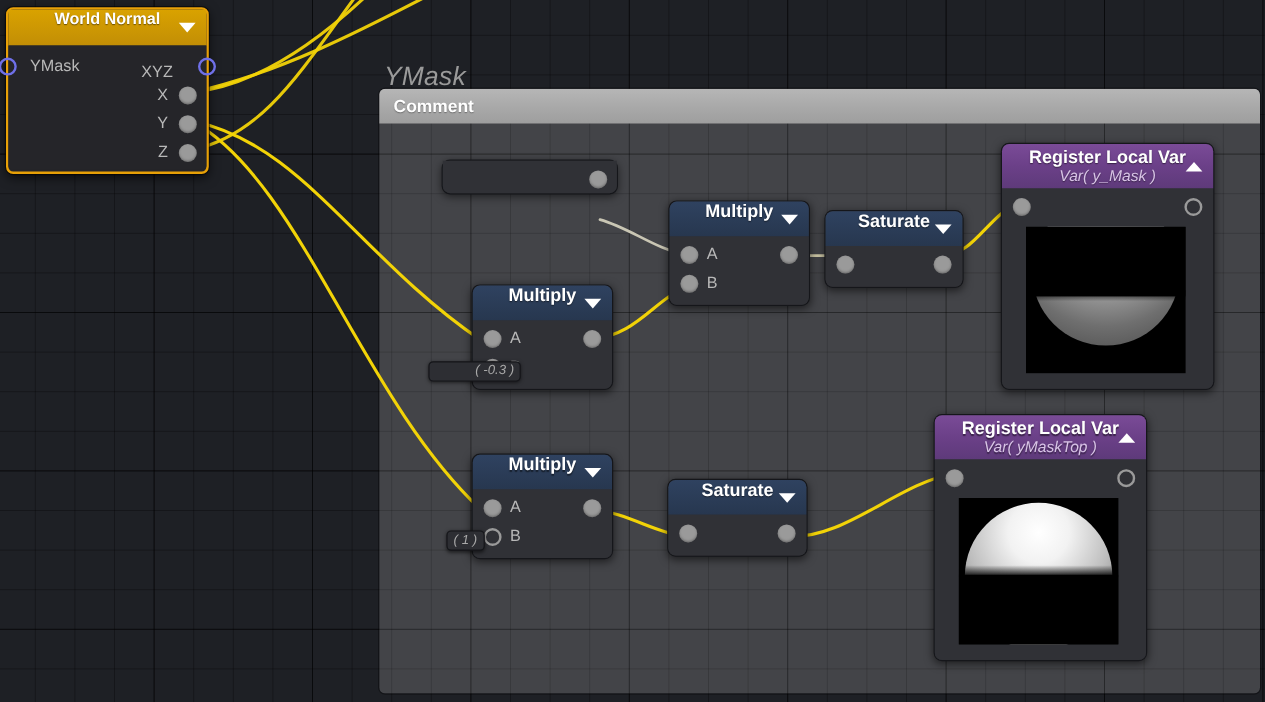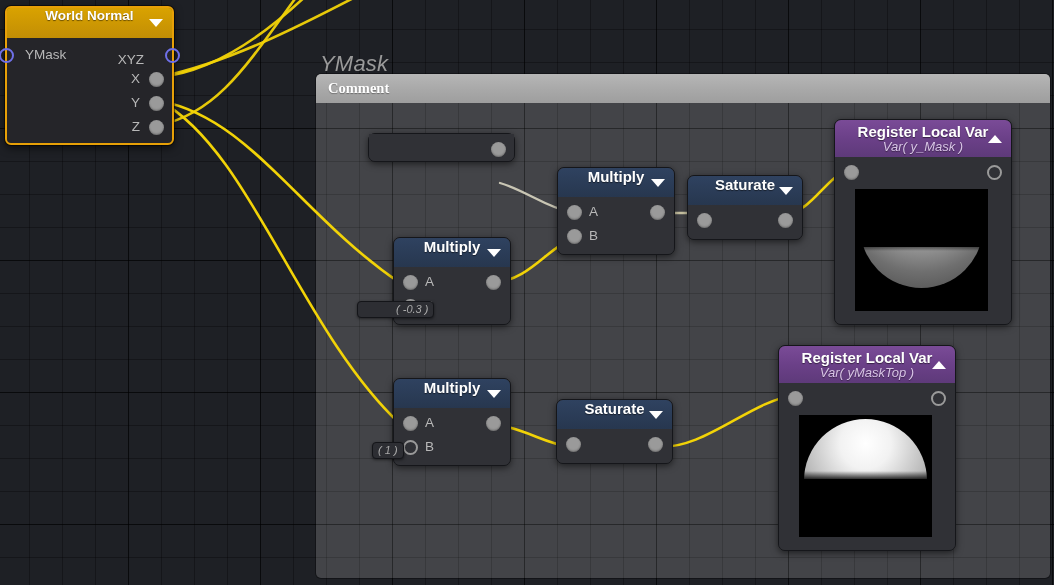--- a/index.html
+++ b/index.html
@@ -37,21 +37,20 @@
   }
   #comment-header{
     position:absolute;left:0;top:0;width:734px;height:29px;
     background:linear-gradient(to bottom,#b6b6b6 0%,#a8a8a8 55%,#9e9e9e 100%);
     display:flex;align-items:center;
     border-radius:4px 4px 0 0;
   }
   #comment-header span{
     color:#ffffff;font-size:14.5px;font-weight:bold;margin-left:12px;
     text-shadow:0 1px 1px rgba(0,0,0,0.35);
-    font-family:Liberation Serif, serif;
   }
   #comment-label{
     position:absolute;left:320px;top:51px;
     color:#9a9a9a;font-size:22px;font-style:italic;font-weight:500;
     letter-spacing:.2px;
   }
 
   
   #wires{position:absolute;left:0;top:0;width:1054px;height:585px;pointer-events:none;}
 

